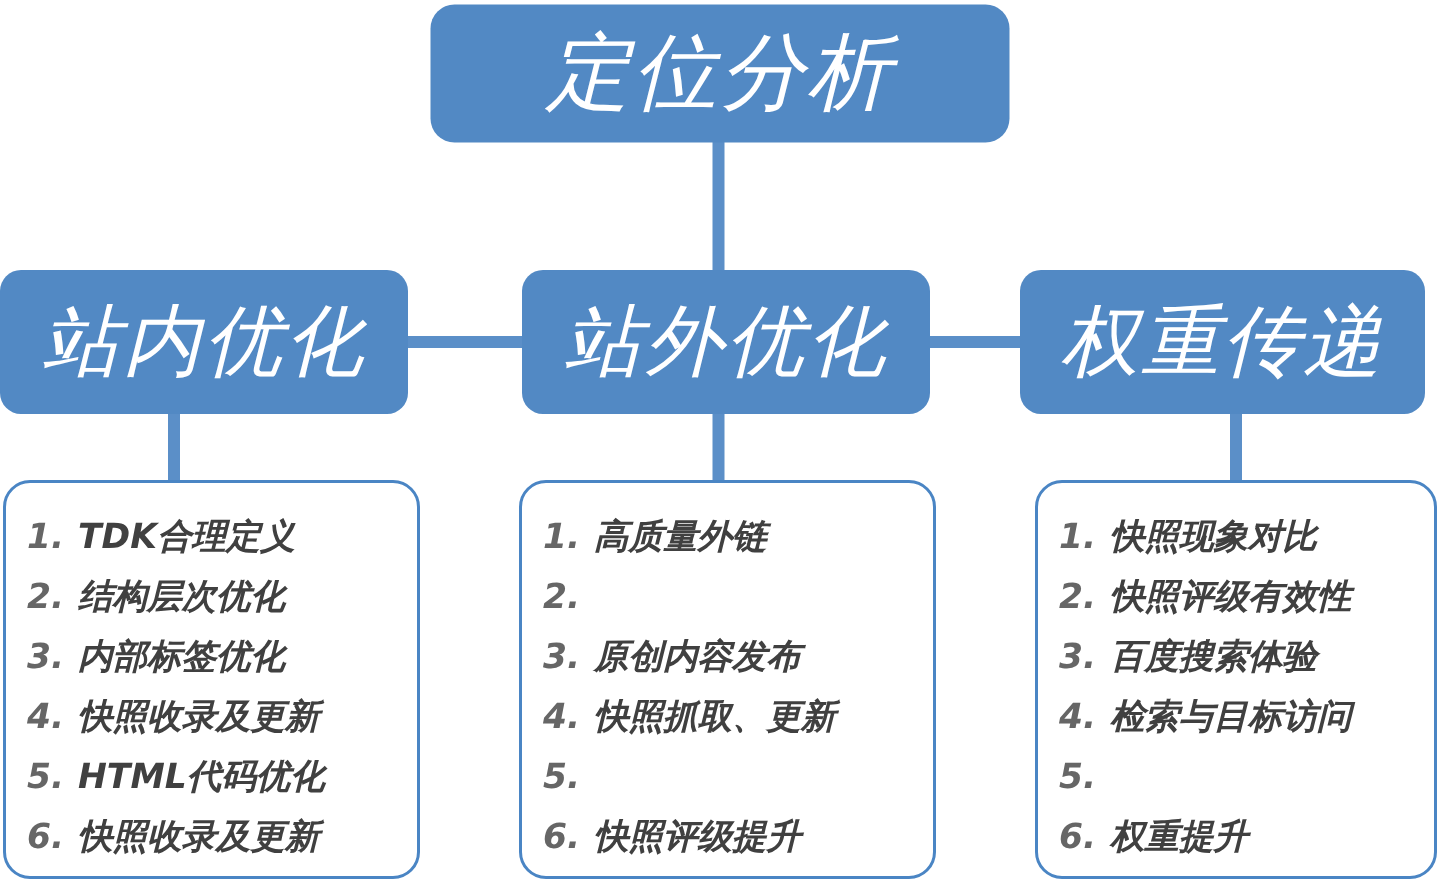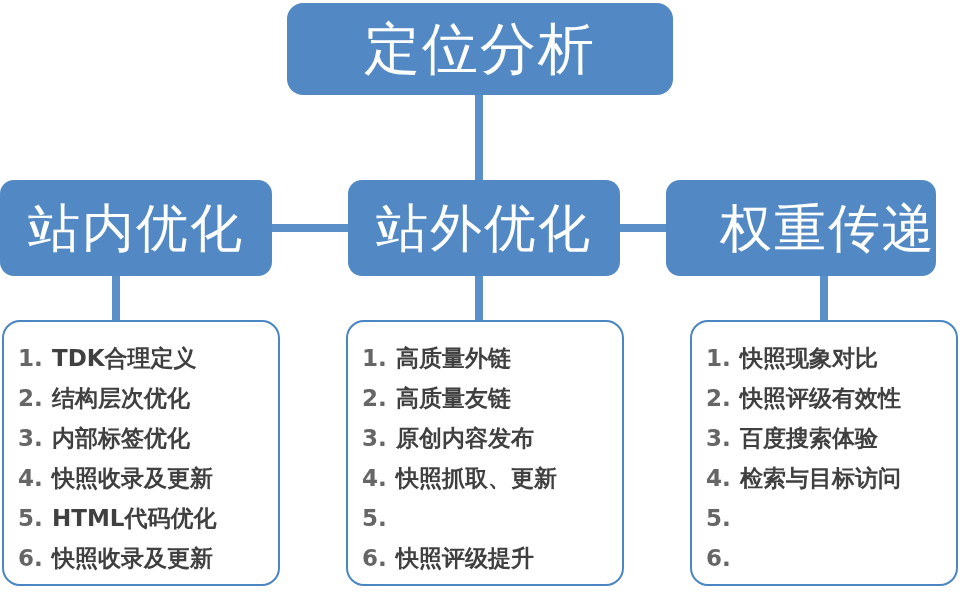--- a/index.html
+++ b/index.html
@@ -12,20 +12,21 @@
     height: 592px;
     font-family: "DejaVu Sans", "Liberation Sans", sans-serif;
     position: relative;
     overflow: hidden;
   }
 
   #canvas {
     position: relative;
     width: 960px;
     height: 512px;
+    font-style: italic;
   }
 
   
   .connector {
     position: absolute;
     background: #5B8FC8;
   }
 
   
   .node-box {
@@ -51,21 +52,21 @@
     top: 3px;
     width: 386px;
     height: 92px;
     border-radius: 16px;
   }
   #title-box .node-label { font-size: 56px; }
 
   .branch-box { top: 180px; height: 96px; }
   #branch-box-0 { left: 0px;   width: 272px; }
   #branch-box-1 { left: 348px; width: 272px; }
-  #branch-box-2 { left: 666px; width: 270px; justify-content: flex-end; }
+  #branch-box-2 { left: 680px; width: 270px; }
   .branch-box .node-label { font-size: 52px; }
 
   
   .list-box {
     position: absolute;
     top: 320px;
     height: 266px;
     background: #ffffff;
     border: 2px solid #4A85C4;
     border-radius: 18px;
@@ -152,21 +153,20 @@
     </div>
   </div>
 
   <div class="list-box" id="list-box-1">
     <div class="list-item">
       <span class="item-num">1.</span>
       <span class="item-text">高质量外链</span>
     </div>
     <div class="list-item">
       <span class="item-num">2.</span>
-      <span class="item-text">高质量友链</span>
     </div>
     <div class="list-item">
       <span class="item-num">3.</span>
       <span class="item-text">原创内容发布</span>
     </div>
     <div class="list-item">
       <span class="item-num">4.</span>
       <span class="item-text">快照抓取、更新</span>
     </div>
     <div class="list-item">
@@ -193,16 +193,17 @@
     </div>
     <div class="list-item">
       <span class="item-num">4.</span>
       <span class="item-text">检索与目标访问</span>
     </div>
     <div class="list-item">
       <span class="item-num">5.</span>
     </div>
     <div class="list-item">
       <span class="item-num">6.</span>
+      <span class="item-text">权重提升</span>
     </div>
   </div>
 
 </div>
 
 </body></html>

